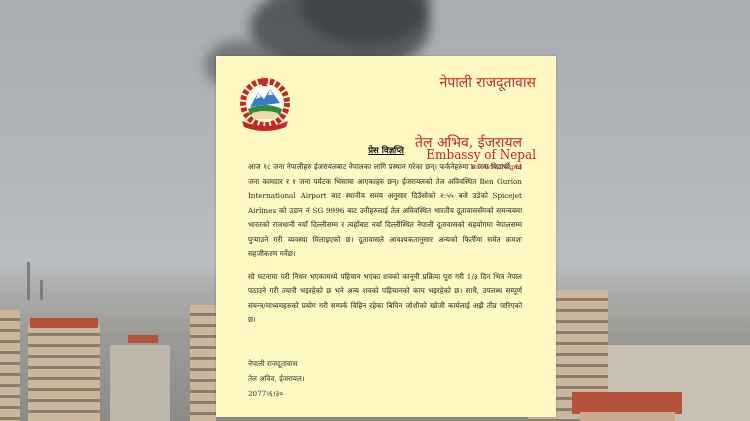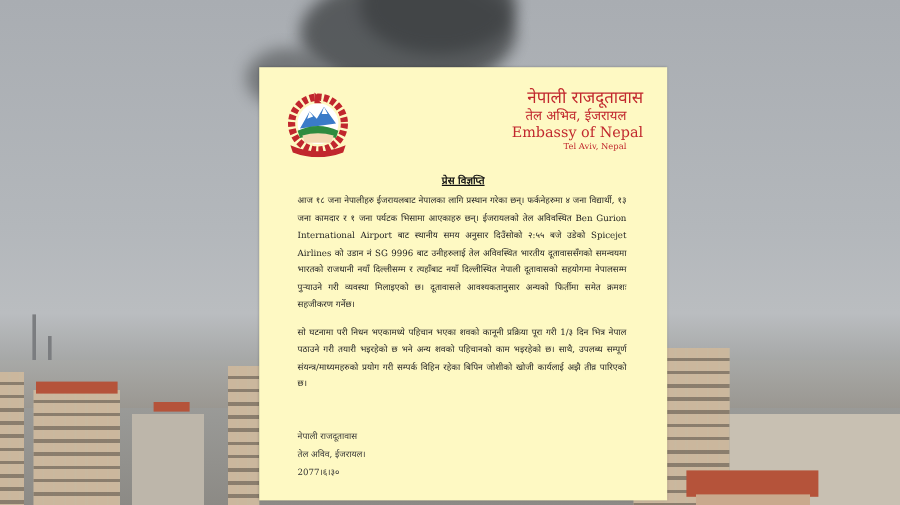--- a/index.html
+++ b/index.html
@@ -11,21 +11,21 @@
   .s3{left:205px;top:40px;width:70px;height:50px;background:#616466;opacity:.75;}
   .haze-hills{position:absolute;left:0;right:0;top:300px;height:40px;background:linear-gradient(180deg,#a8a9a7,#9a9791);}
   .bldg{position:absolute;background:#cbb79d;}
   .bldg.win{background-image:repeating-linear-gradient(180deg,transparent 0 8px,rgba(60,55,50,.45) 8px 11px),repeating-linear-gradient(90deg,transparent 0 7px,rgba(200,185,160,.6) 7px 9px);}
   .roof{position:absolute;background:#b5533a;}
   .tower{position:absolute;width:3px;background:#7b7d80;}
   .doc{position:absolute;left:216px;top:56px;width:312px;height:361px;background:#fef9c3;box-shadow:0 0 2px rgba(0,0,0,.25);padding-left:28px;}
   .emblem{position:absolute;left:18px;top:17px;width:62px;height:58px;}
   .head{position:absolute;right:20px;top:18px;text-align:right;color:#c1272d;}
   .head .np{font-size:14px;line-height:17px;}
-  .head .npsub{font-size:11px;line-height:12px;margin-right:14px;}
+  .head .npsub{font-size:14px;line-height:12px;margin-right:14px;margin-top:45px;}
   .head .en{font-size:12px;font-weight:normal;line-height:15px;}
   .head .ensub{font-size:7px;line-height:9px;margin-right:14px;}
   .title{position:absolute;left:0;right:0;top:88px;text-align:center;font-size:8.5px;font-weight:bold;text-decoration:underline;color:#111;}
   .body{position:absolute;left:32px;right:18px;top:104px;font-size:7.2px;line-height:14.5px;color:#222;text-align:justify;}
   .body p{margin:0 16px 8px 0;}
   .sign{position:absolute;left:32px;top:300px;font-size:7.2px;line-height:15px;color:#333;}
 </style>
 </head>
 <body>
 

